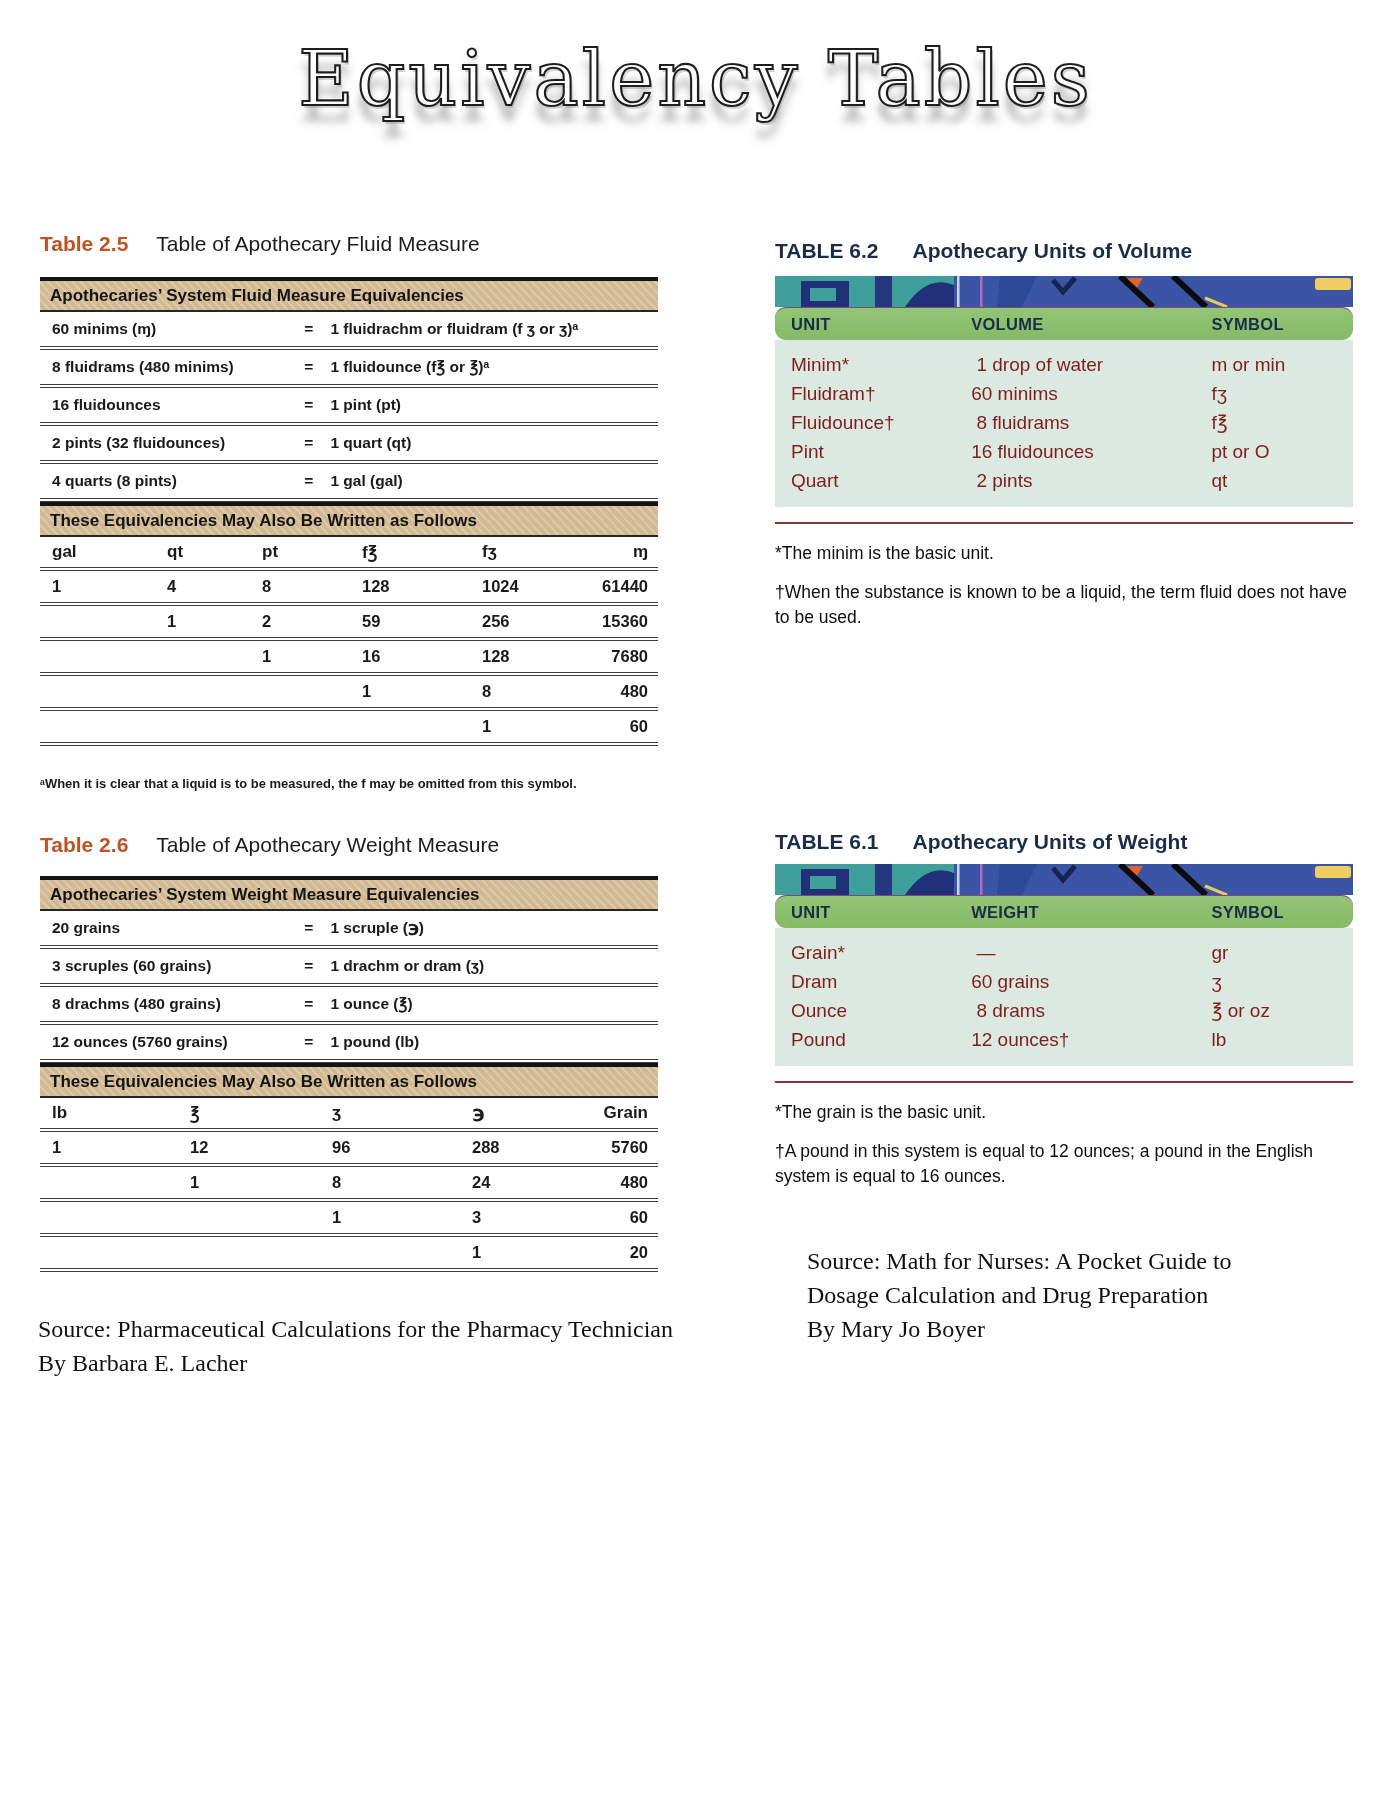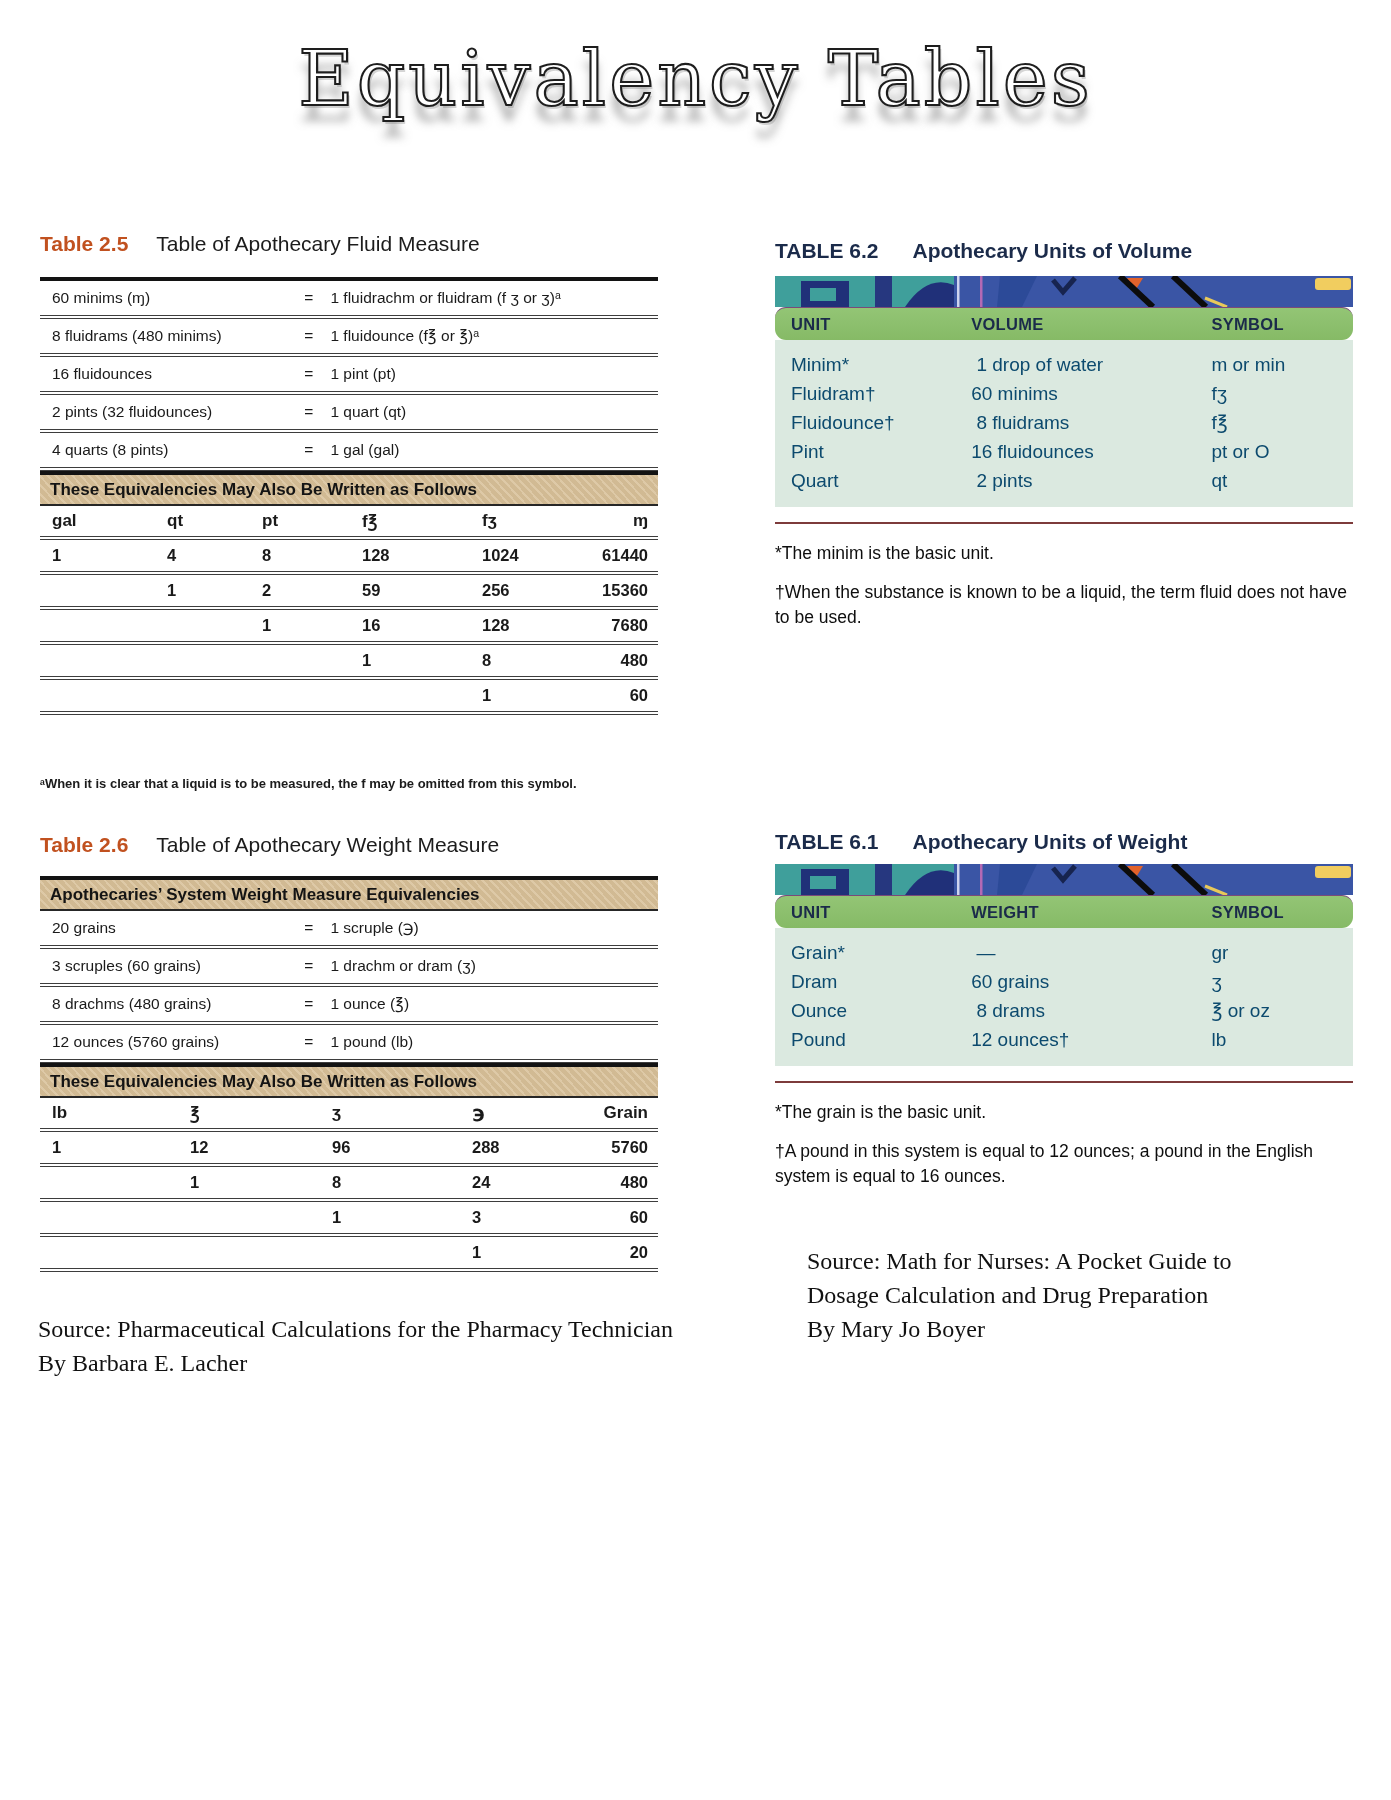--- a/index.html
+++ b/index.html
@@ -32,21 +32,21 @@
   .thead {
     background:var(--tan-header,#d8c098);
     background-image:repeating-linear-gradient(47deg, rgba(255,255,255,.14) 0 2px, rgba(0,0,0,0.03) 2px 6px);
     font-weight:bold; font-size:17px; color:#141414;
     padding:5px 10px 4px; border-bottom:2px solid #262626;
   }
   .thead.t2 { border-top:4px solid #131313; }
   .eqrow {
     display:grid; grid-template-columns:40% 7% 53%;
     align-items:center; min-height:38px;
-    font-size:15.5px; font-weight:400;
+    font-size:15.5px; font-weight:700;
     border-bottom:4px double #3d3d3d;
     padding:2px 0;
   }
   .eqrow:last-of-type { border-bottom:none; }
   .eqrow .l { padding-left:12px; }
   .eqrow .e { text-align:center; }
   .nrow { display:grid; align-items:center; min-height:35px; font-size:16.5px; font-weight:600; border-bottom:4px double #3d3d3d; }
   .nrow.fluid { grid-template-columns:115px 95px 100px 120px 118px 1fr; }
   .nrow.wt    { grid-template-columns:138px 142px 140px 118px 1fr; }
   .nrow span { padding-left:12px; }
@@ -61,40 +61,41 @@
   .banner-svg { display:block; width:100%; height:31px; }
   .rhead {
     display:grid; grid-template-columns:33% 44% 23%;
     background:linear-gradient(180deg,#93c575,#86ba66);
     color:var(--table-navy,#1c3050); font-weight:bold; font-size:16.5px;
     padding:7px 16px 6px; letter-spacing:.3px;
     border-top:1px solid #7a4a7a;
     border-radius:11px;
   }
   .rbody { background:var(--table-mint,#dbe9e0); padding:10px 16px 12px; }
-  .urow { display:grid; grid-template-columns:33% 44% 23%; line-height:29px; font-size:19px; color:#0c4a6e; }
+  .urow { display:grid; grid-template-columns:33% 44% 23%; line-height:29px; font-size:19px; color:#7f1d1d; }
   .urow .vol { white-space:pre; }
   .rrule { border-top:2px solid var(--rule-red,#7d3b3b); margin-top:15px; }
   .rfoot { font-size:17.5px; color:#0e0e0e; line-height:1.42; margin-top:14px; }
   .rfoot.first { margin-top:17px; }
 
   
   .source { font-family:"Liberation Serif","DejaVu Serif",serif; font-size:24px; color:#111; line-height:1.42; }
 </style>
 </head>
 <body>
 
 <h1 class="abs page-title">Equivalency Tables</h1>
 
 <div class="abs pcaption" style="top:232px; left:40px;">
   <span class="num">Table 2.5</span>
   <span class="txt">Table of Apothecary Fluid Measure</span>
 </div>
 
 <section class="abs ptable" style="top:277px;">
+  <div class="thead">Apothecaries’ System Fluid Measure Equivalencies</div>
 
   <div class="eqrow">
     <span class="l">60 minims (ɱ)</span>
     <span class="e">=</span>
     <span class="r">1 fluidrachm or fluidram (f ʒ or ʒ)ᵃ</span>
   </div>
   <div class="eqrow">
     <span class="l">8 fluidrams (480 minims)</span>
     <span class="e">=</span>
     <span class="r">1 fluidounce (f℥ or ℥)ᵃ</span>

